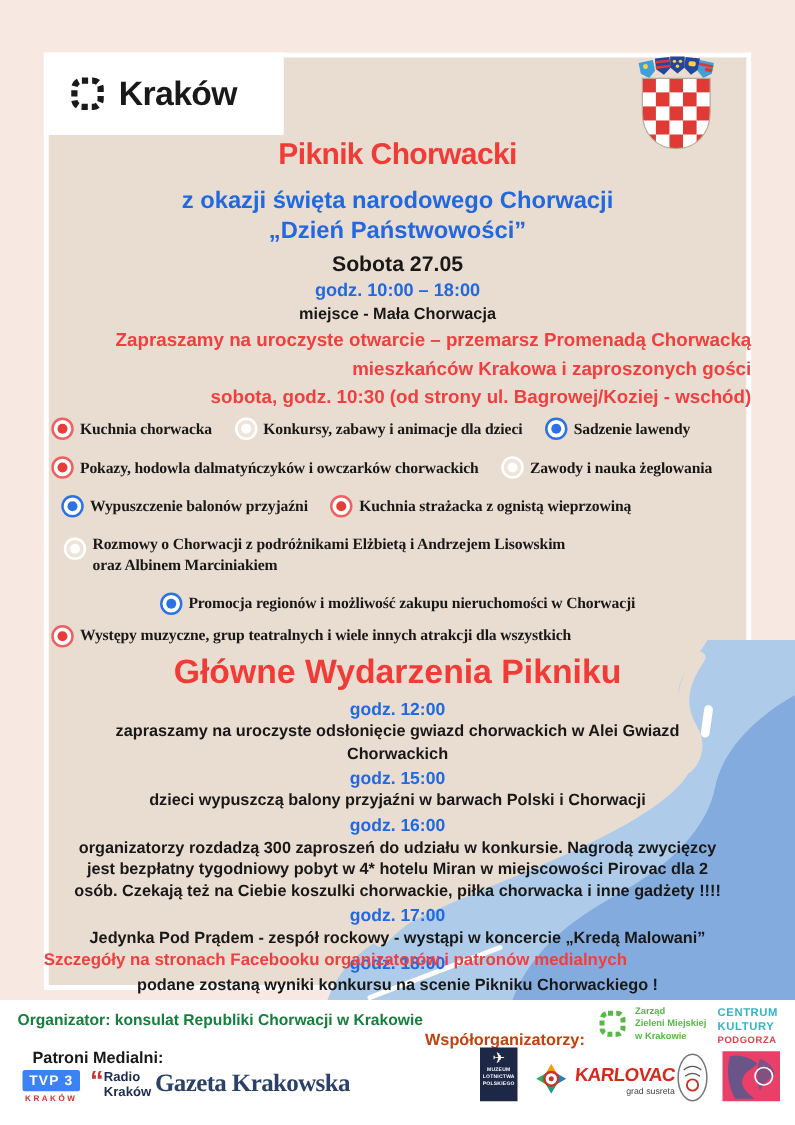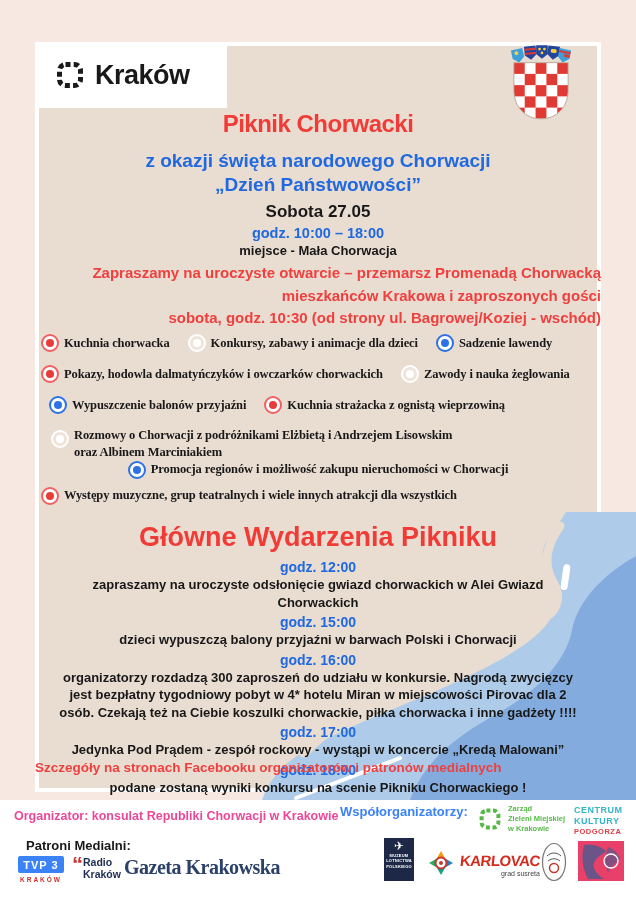--- a/index.html
+++ b/index.html
@@ -61,22 +61,22 @@
   .c-events{position:absolute;top:480px;width:100%;text-align:center;
     font-size:27px;font-weight:bold;color:#f13b37;}
   .sched{position:absolute;top:514px;width:100%;text-align:center;}
   .s-time{font-size:14px;font-weight:bold;color:#2069e0;margin-top:3px;}
   .s-desc{font-size:13px;font-weight:bold;color:#181818;line-height:1.35;
     max-width:530px;margin:1px auto 2px;}
   .c-fb{position:absolute;top:718px;width:100%;text-align:left;
     font-size:13.5px;font-weight:bold;color:#ef4040;}
 
   .footer{position:absolute;left:0;top:800px;width:636px;height:100px;background:#ffffff;z-index:5;}
-  .f-org{position:absolute;left:14px;top:9px;font-size:12.5px;font-weight:bold;color:#ec4899;}
-  .f-coorg{position:absolute;left:340px;top:4px;font-size:13px;font-weight:bold;color:#3b82f6;}
+  .f-org{position:absolute;left:14px;top:9px;font-size:12.5px;font-weight:bold;color:#15803d;}
+  .f-coorg{position:absolute;left:340px;top:24px;font-size:13px;font-weight:bold;color:#c2410c;}
   .f-patroni{position:absolute;left:14px;top:38px;font-size:13px;font-weight:bold;color:#181818;padding-left:12px;}
 
   .zzm{position:absolute;left:478px;top:4px;display:flex;gap:6px;align-items:center;}
   .zzm-text{color:#56b947;font-size:7.5px;font-weight:bold;line-height:1.3;}
   .ckp{position:absolute;left:574px;top:5px;line-height:1.2;}
   .ckp-teal{color:#35b4c7;font-size:9px;font-weight:bold;letter-spacing:0.5px;}
   .ckp-red{color:#e04048;font-size:7.5px;font-weight:bold;letter-spacing:0.5px;}
 
   .tvp{position:absolute;left:18px;top:56px;text-align:center;}
   .tvp-box{width:46px;height:17px;background:#3b82f6;border-radius:2px;color:#fff;
@@ -207,21 +207,21 @@
     <div class="attr-row pad14">
       <div class="attr-item">
         <span class="bullet b-blue"></span>
         <span>Wypuszczenie balonów przyjaźni</span>
       </div>
       <div class="attr-item">
         <span class="bullet b-red"></span>
         <span>Kuchnia strażacka z ognistą wieprzowiną</span>
       </div>
     </div>
-    <div class="attr-row pad16" style="margin-bottom:0;">
+    <div class="attr-row pad16" style="margin-bottom:13px;">
       <div class="attr-item top">
         <span class="bullet b-white"></span>
         <span class="two-line">
           <span>Rozmowy o Chorwacji z podróżnikami Elżbietą i Andrzejem Lisowskim</span><br>
           <span>oraz Albinem Marciniakiem</span>
         </span>
       </div>
     </div>
     <div class="attr-row center" style="margin-bottom:8px;">
       <div class="attr-item">

